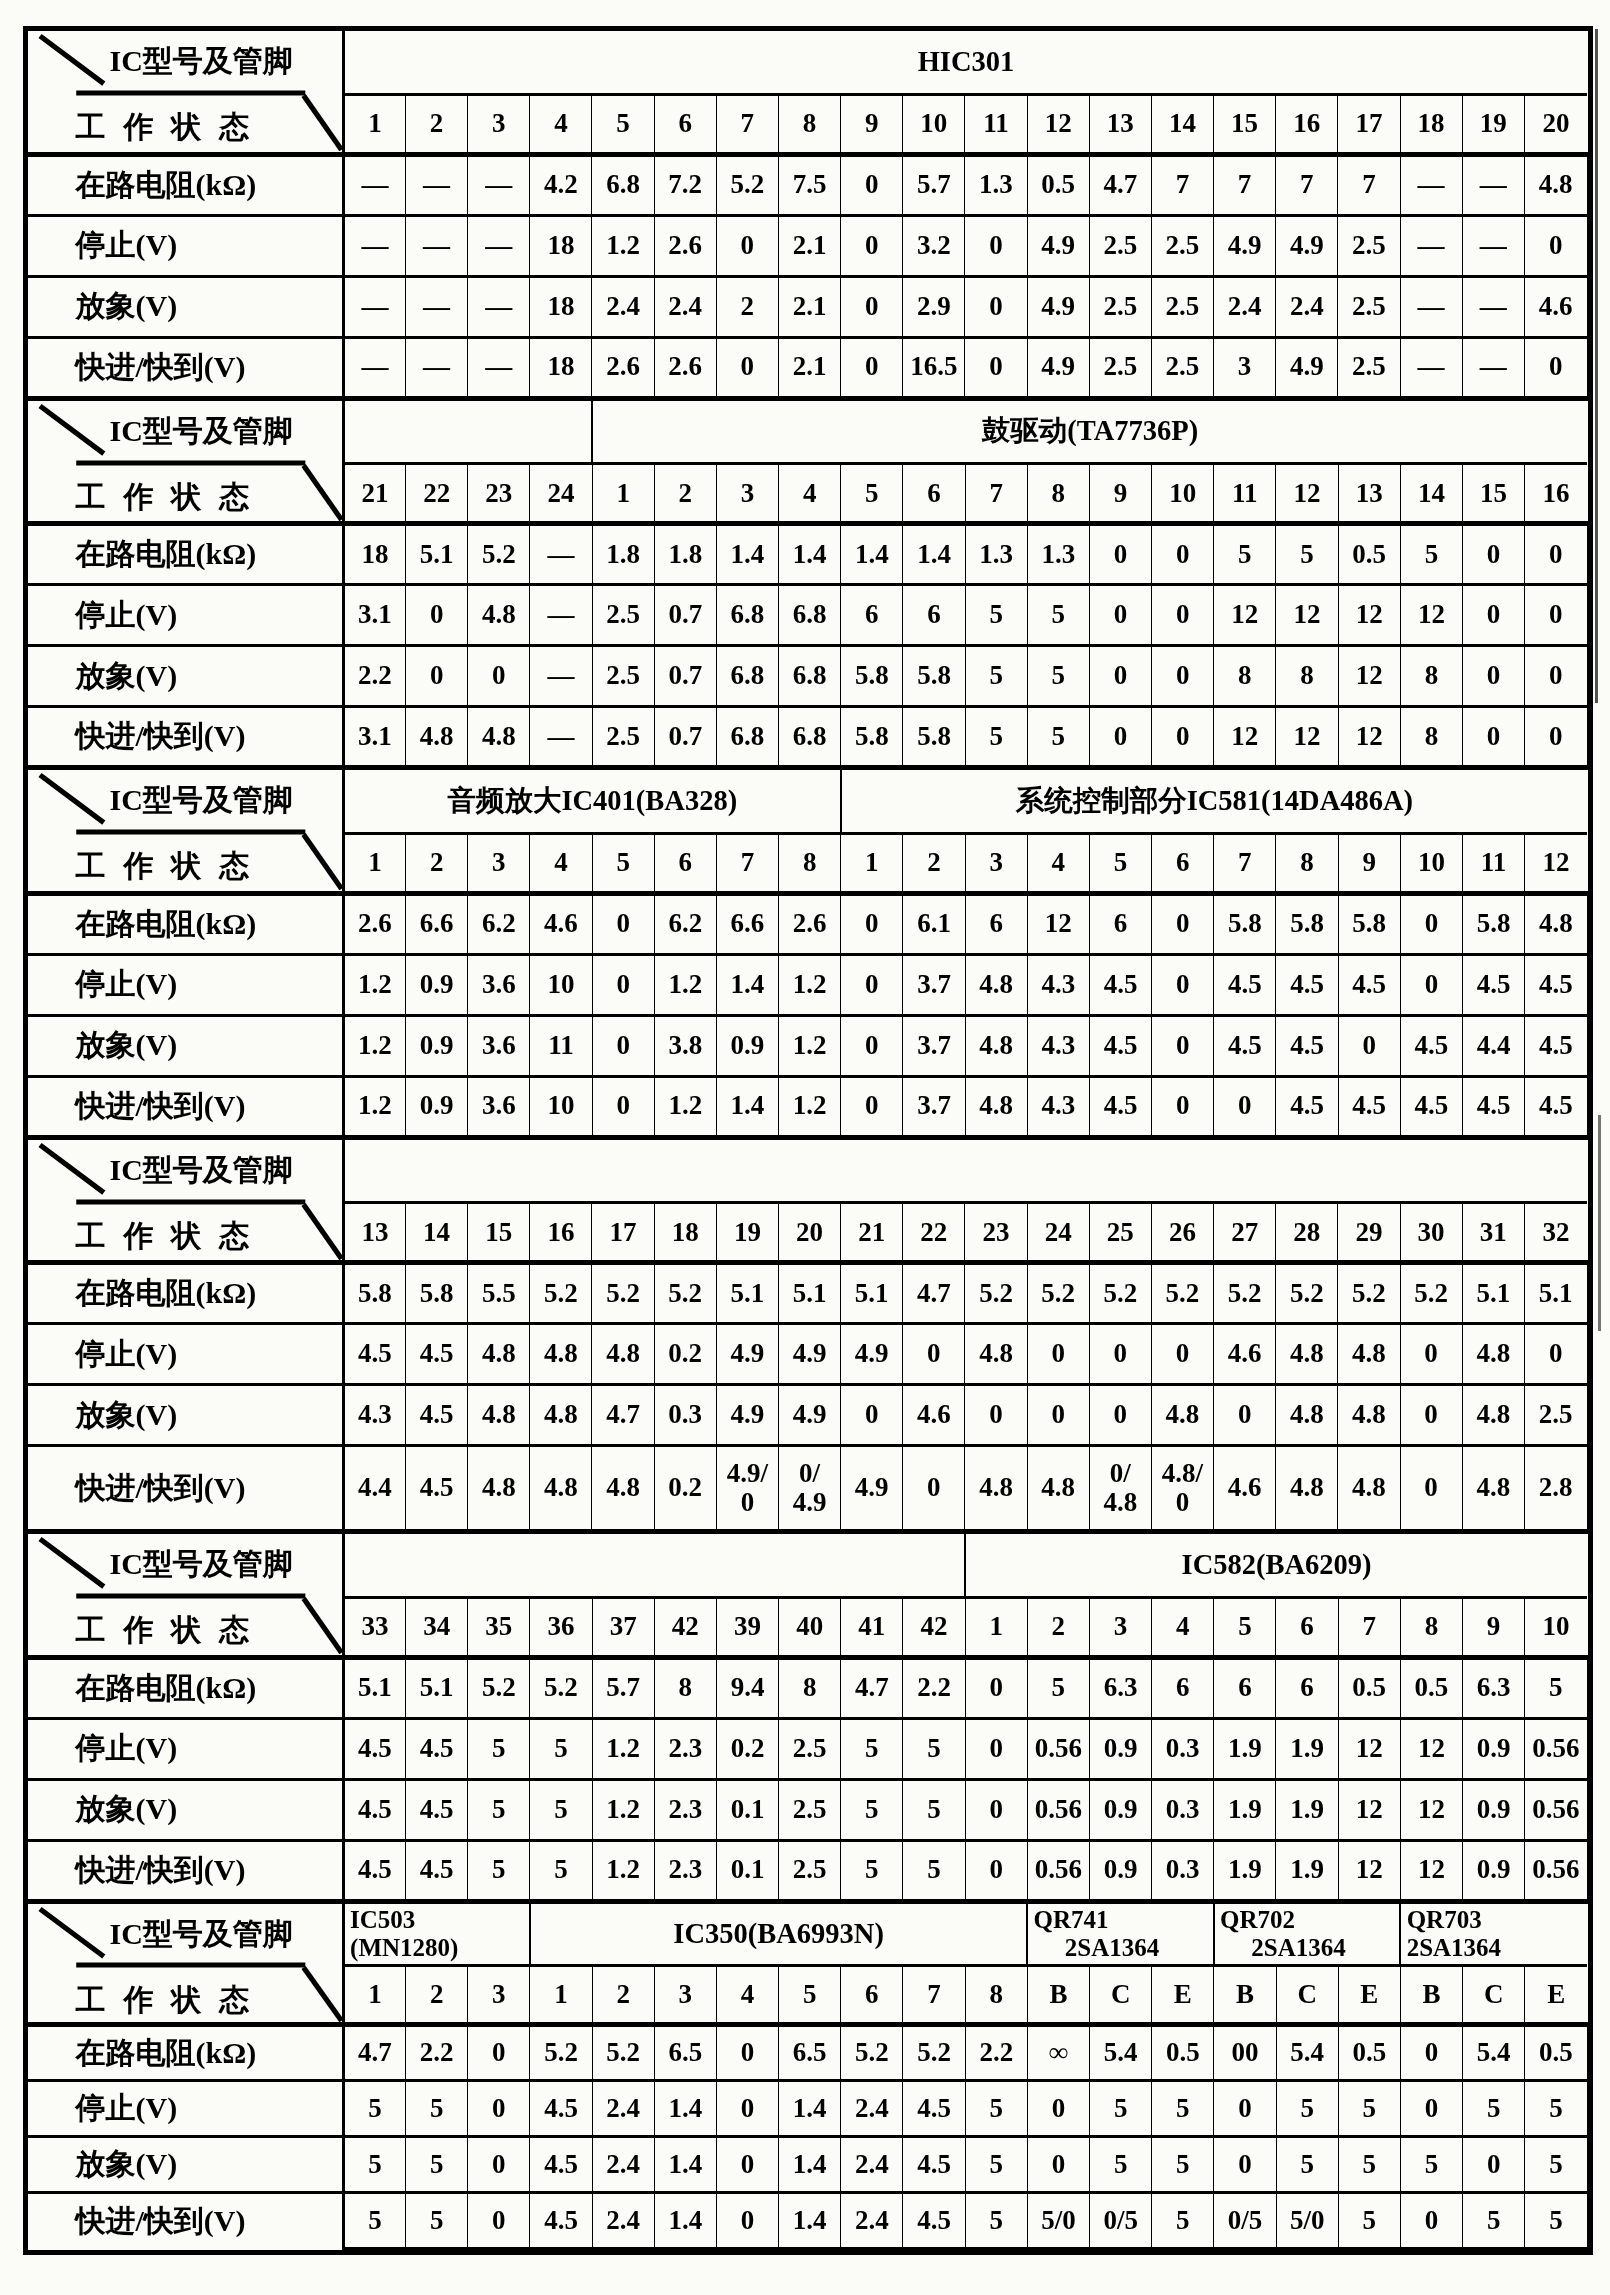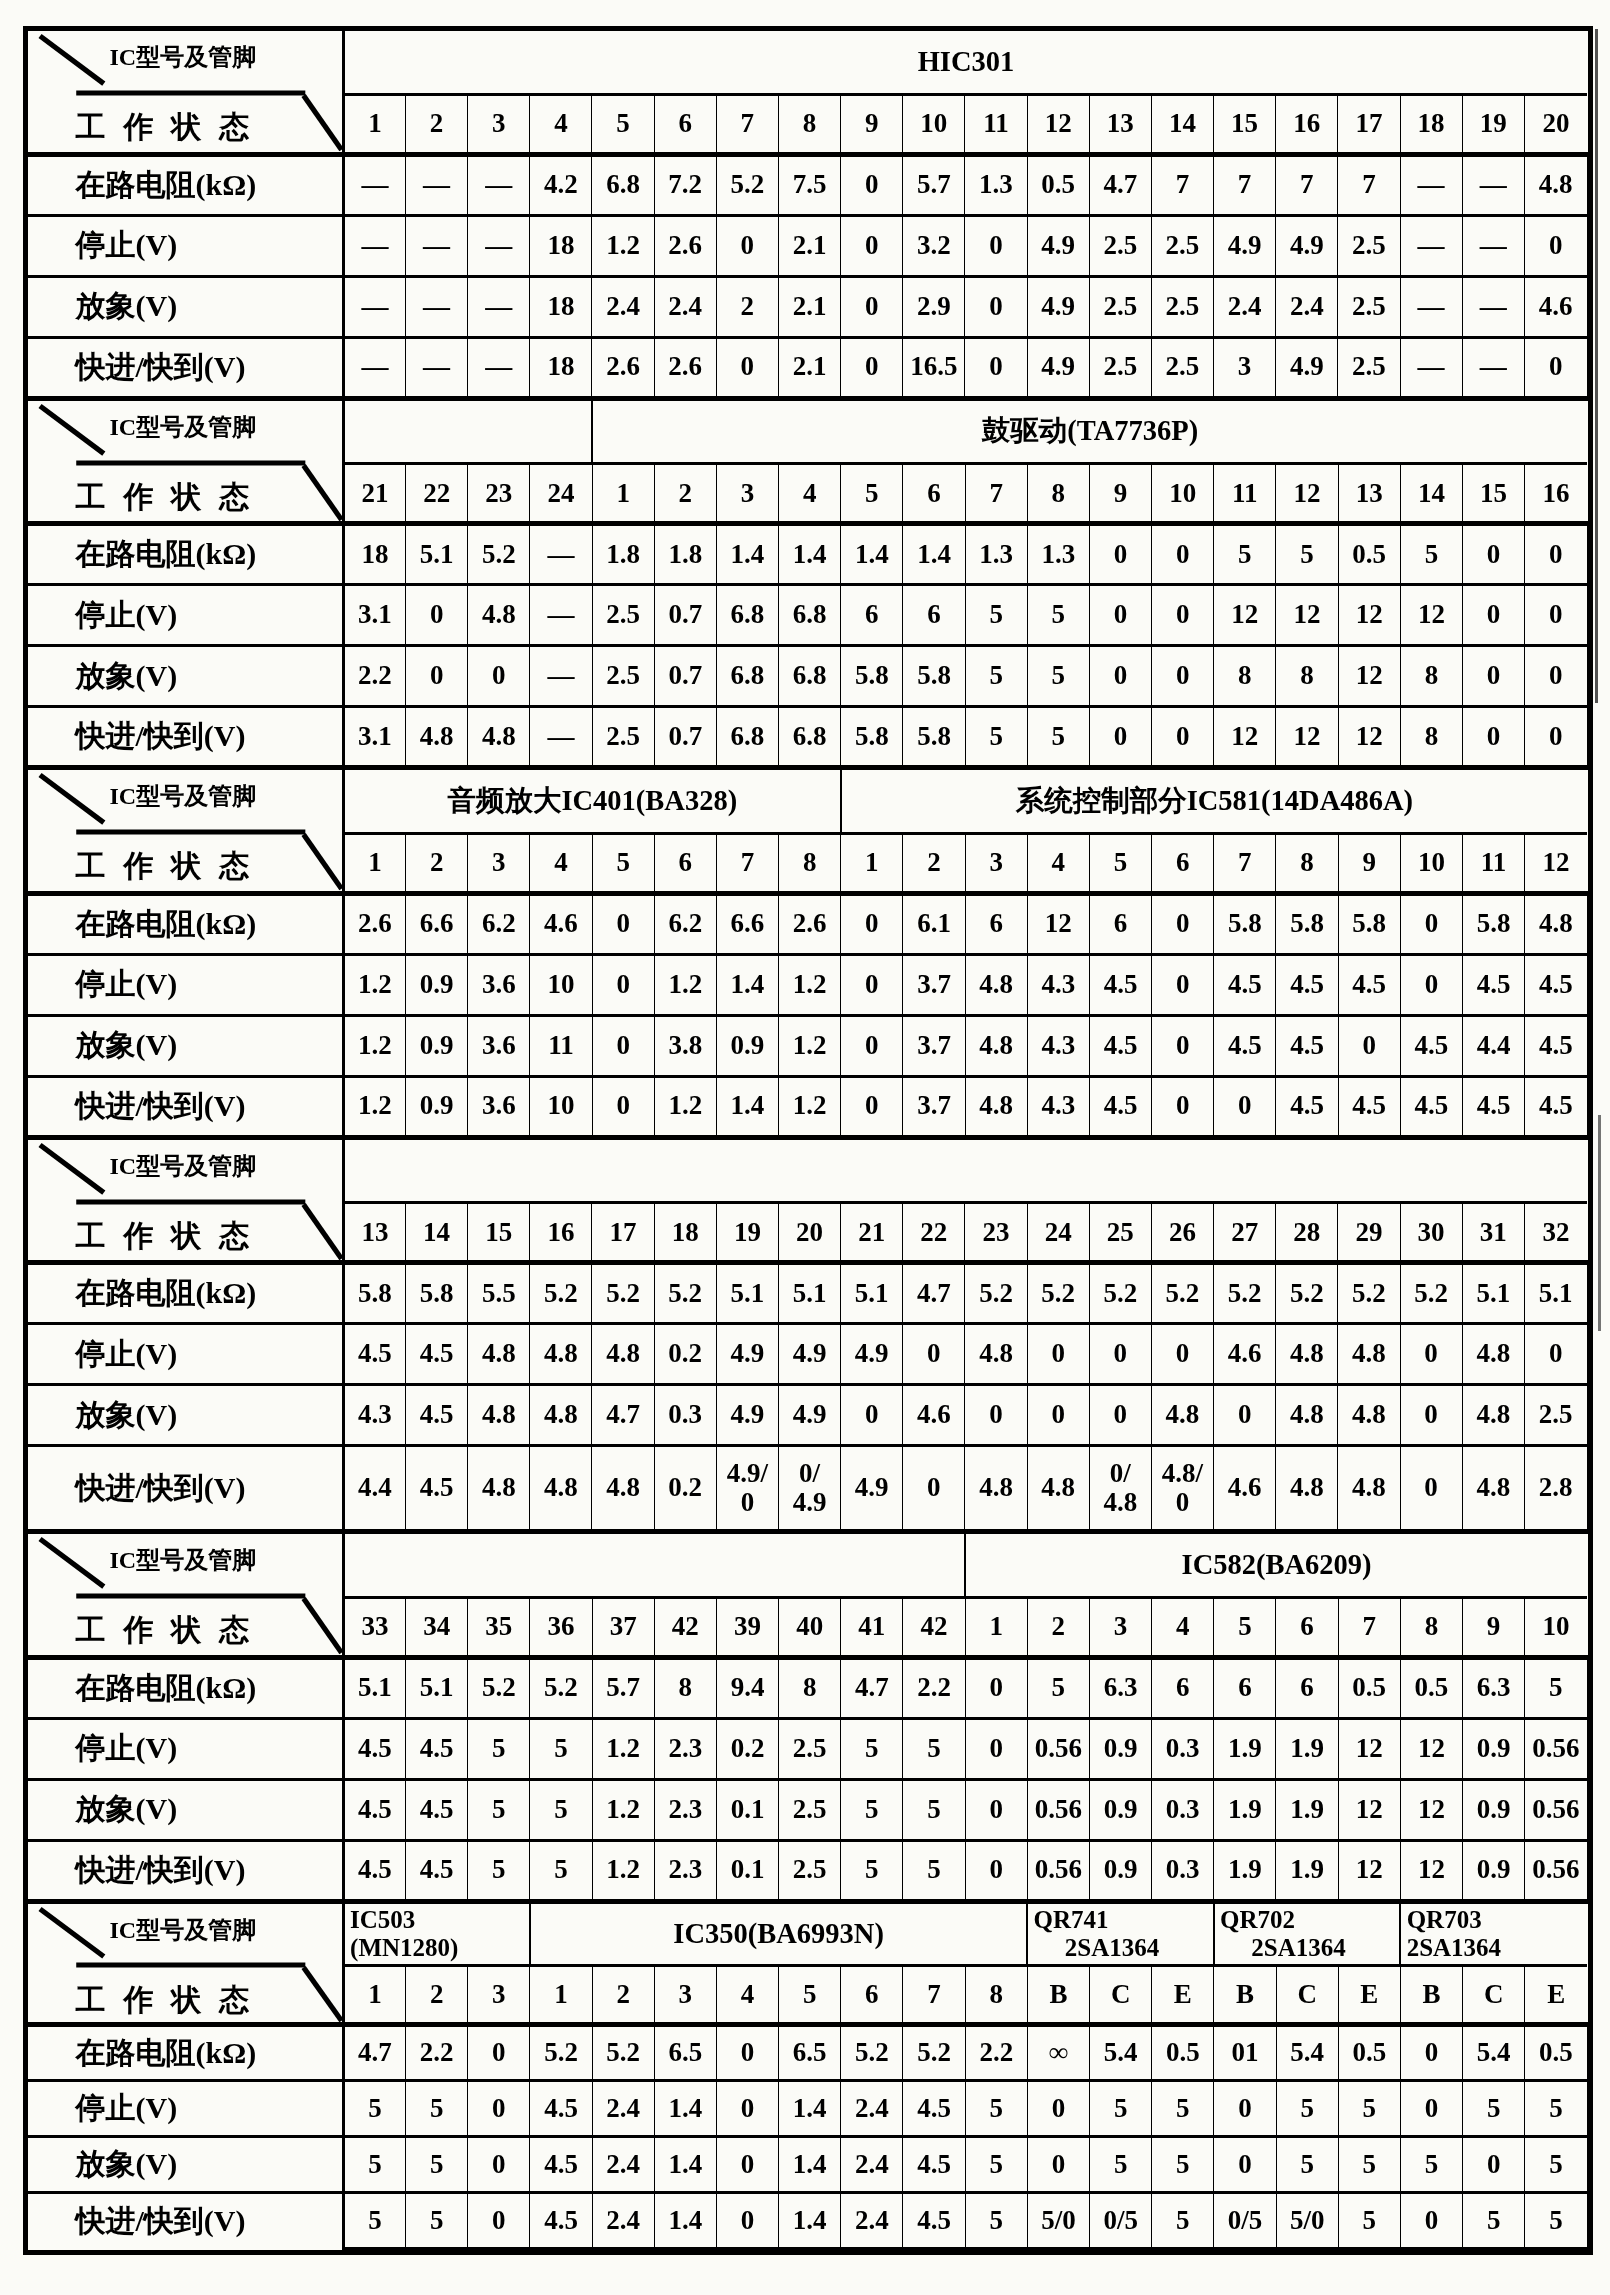--- a/index.html
+++ b/index.html
@@ -24,21 +24,21 @@
   td,th{padding:0;margin:0;overflow:hidden;vertical-align:middle;}
   
   td.diag{
     position:relative;
     border-right:3.5px solid #000;
     border-bottom:5.2px solid #000;
   }
   td.diag svg{position:absolute;left:0;top:0;width:100%;height:100%;}
   .corner-top{
     position:absolute;left:82px;top:10.4px;
-    font-size:24px;font-weight:bold;white-space:nowrap;
+    font-size:30px;font-weight:bold;white-space:nowrap;
   }
   .corner-bottom{
     position:absolute;left:48px;top:76px;
     font-size:30px;font-weight:bold;letter-spacing:5.2px;white-space:nowrap;
   }
   
   td.group{
     border-left:2.6px solid #000;
     border-bottom:3.5px solid #000;
     text-align:center;font-weight:bold;font-size:28.5px;
@@ -921,21 +921,21 @@
             <td class="val">5.2</td>
             <td class="val">6.5</td>
             <td class="val">0</td>
             <td class="val">6.5</td>
             <td class="val">5.2</td>
             <td class="val">5.2</td>
             <td class="val">2.2</td>
             <td class="val">∞</td>
             <td class="val">5.4</td>
             <td class="val">0.5</td>
-            <td class="val">01</td>
+            <td class="val">00</td>
             <td class="val">5.4</td>
             <td class="val">0.5</td>
             <td class="val">0</td>
             <td class="val">5.4</td>
             <td class="val">0.5</td>
           </tr>
           <tr style="height: 56px;">
             <th class="rlabel">停止(V)</th>
             <td class="val">5</td>
             <td class="val">5</td>

